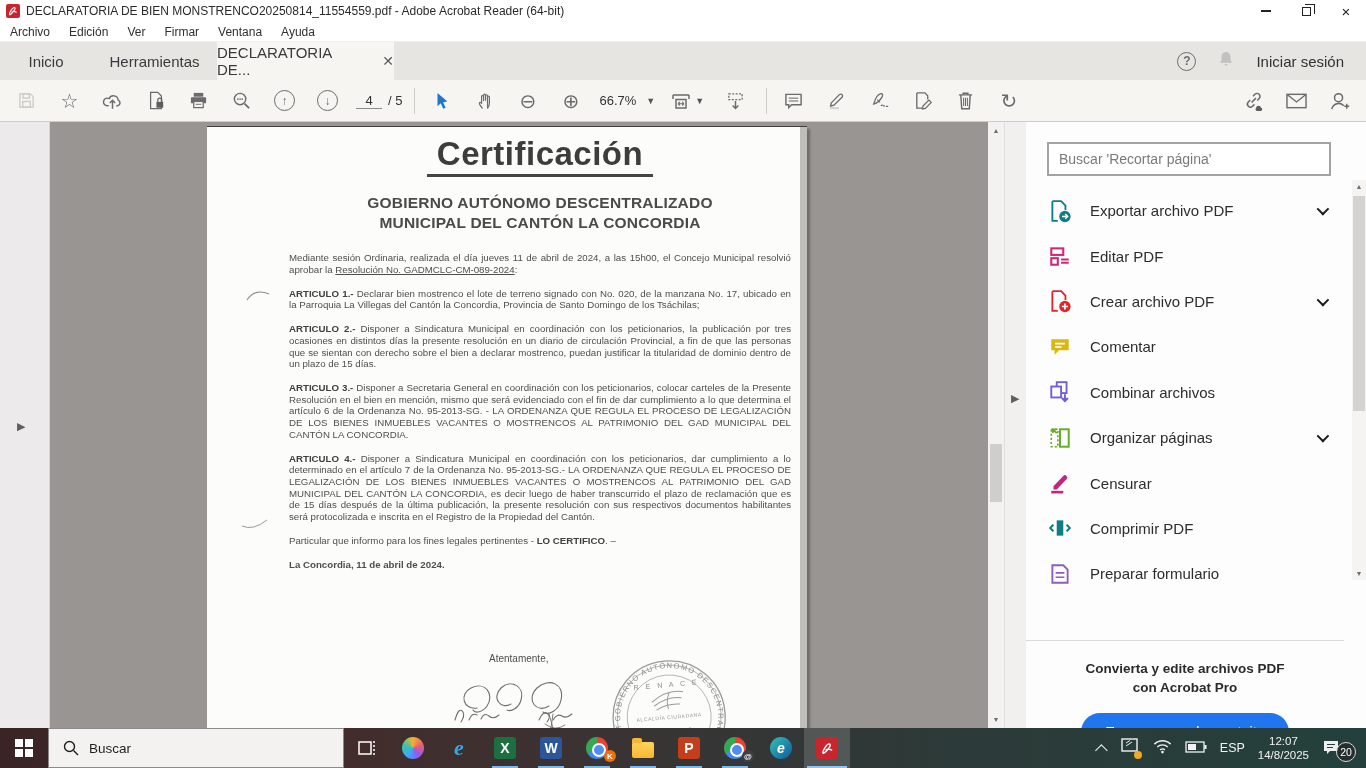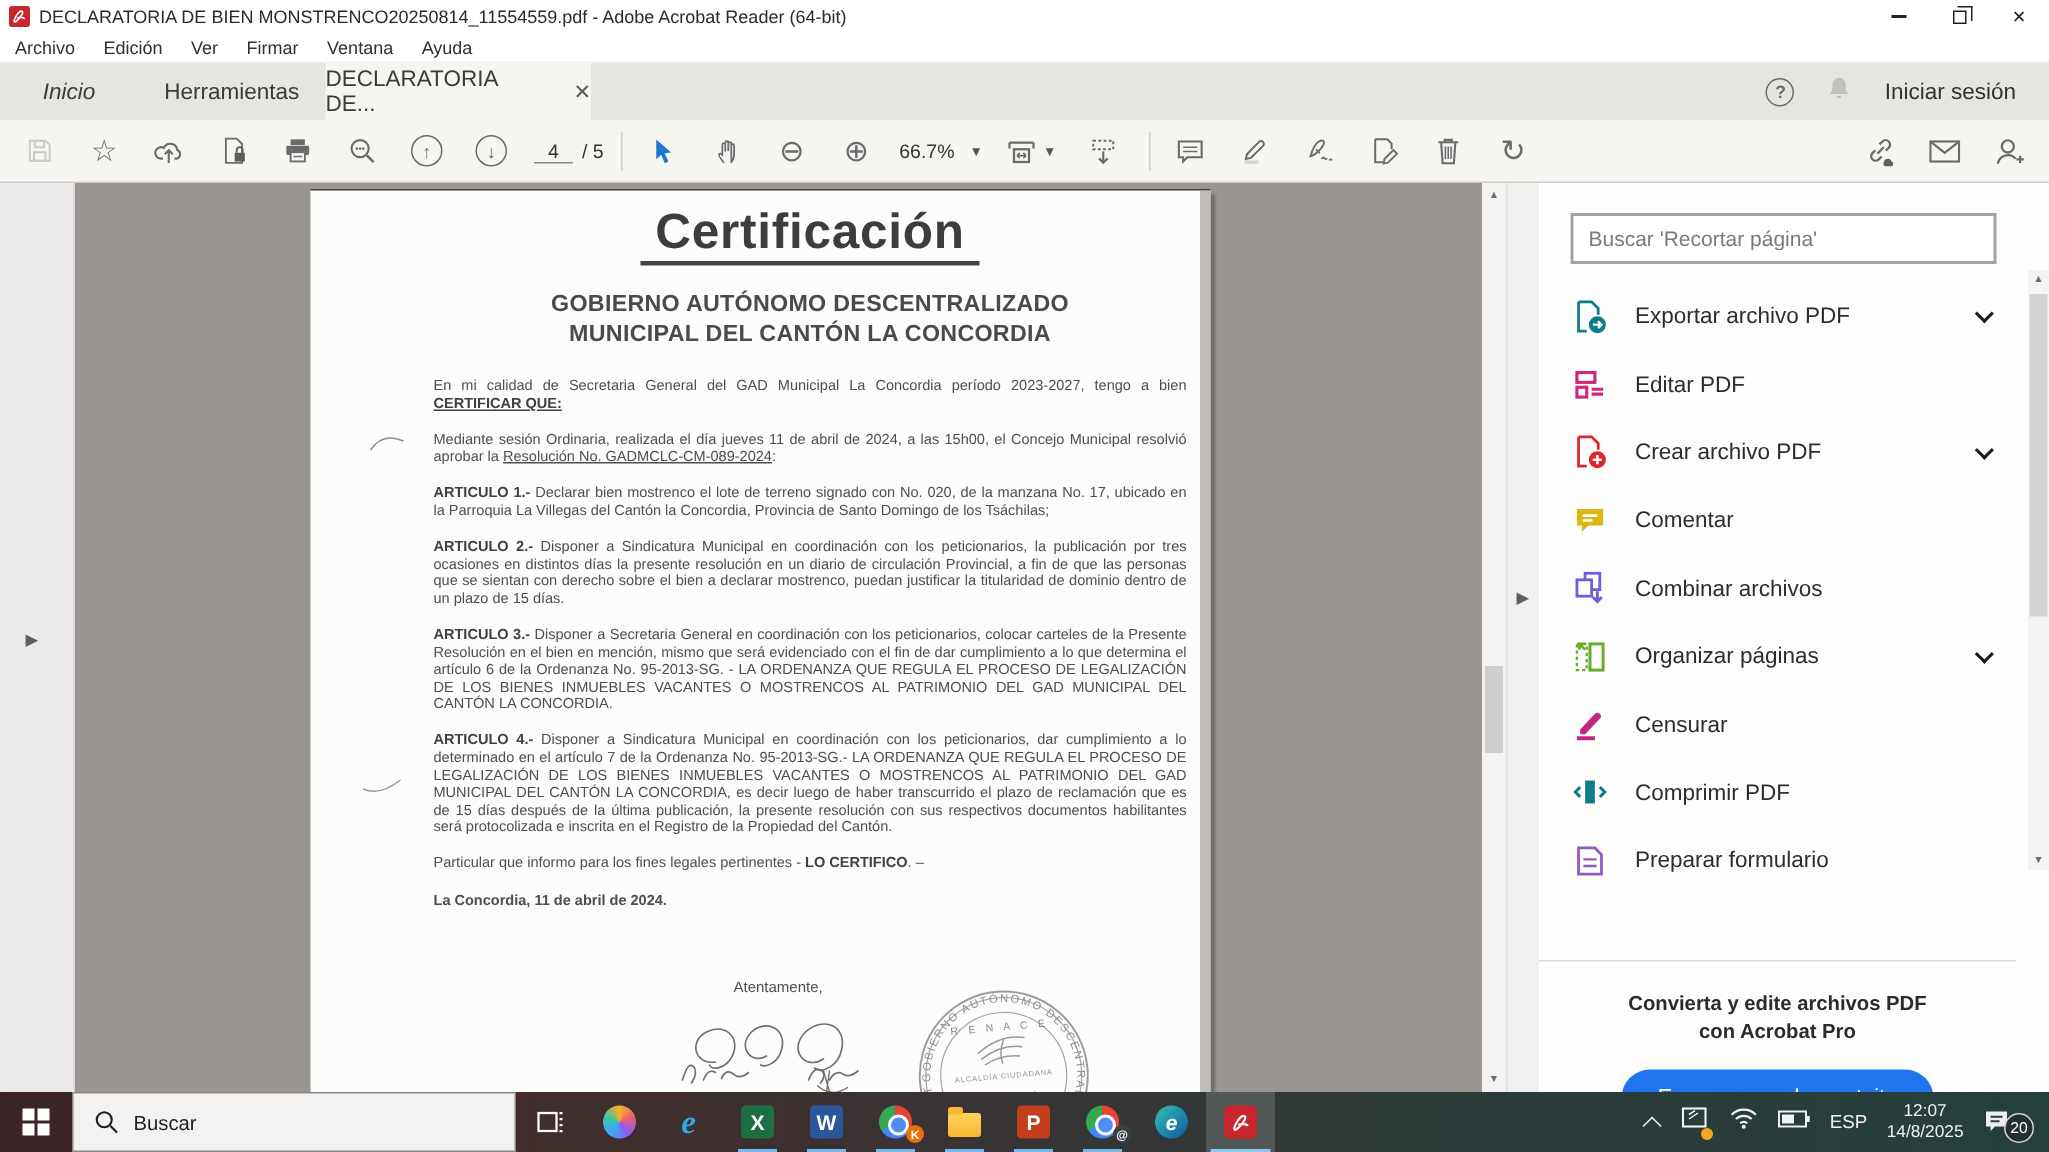--- a/index.html
+++ b/index.html
@@ -18,21 +18,21 @@
   .restore-glyph::before { content:""; position:absolute; left:2px; top:-4px; width:9px; height:9px; border:1.2px solid #222; border-bottom:none; border-left:none; }
   .close-glyph { font-size:15px; line-height:1; color:#222; }
 
   
   .menubar { position:absolute; left:0; top:22px; width:1366px; height:20px; background:#ffffff; display:flex; align-items:center; gap:19px; padding-left:10px; border-bottom:1px solid #f0efee; }
   .menu-item { font-size:12px; color:#303030; }
 
   
   .tabbar { position:absolute; left:0; top:42px; width:1366px; height:38px; background:#e7e5e2; display:flex; align-items:stretch; }
   .tab { display:flex; align-items:center; justify-content:center; font-size:15px; color:#3a3a3a; }
-  .tab-home { width:92px;font-style:italic; }
+  .tab-home { width:92px; }
   .tab-tools { width:125px; }
   .tab-doc { width:177px; background:#f6f5f2; gap:28px; }
   .tab-close { color:#5a5a5a; font-size:14px; line-height:1; }
   .tabbar-right { margin-left:auto; display:flex; align-items:center; gap:22px; padding-right:22px; }
   .help-circle { width:19px; height:19px; border:1.6px solid #6d6d6d; border-radius:50%; color:#6d6d6d; font-size:12px; display:flex; align-items:center; justify-content:center; font-weight:bold; }
   .signin { font-size:15px; color:#323232; }
 
   
   .toolbar { position:absolute; left:0; top:80px; width:1366px; height:42px; background:#f6f5f2; border-bottom:1px solid #cfcdc9; display:flex; align-items:center; padding:0 12px; }
   .tbi { width:29px; height:30px; display:flex; align-items:center; justify-content:center; margin-right:14px; flex:none; }
@@ -324,21 +324,20 @@
 
       <div class="doc-title-wrap">
         <span class="doc-title">Certificación</span>
       </div>
 
       <div class="doc-org">
         <div>GOBIERNO AUTÓNOMO DESCENTRALIZADO</div>
         <div>MUNICIPAL DEL CANTÓN LA CONCORDIA</div>
       </div>
 
-      <p class="para"><span>En mi calidad de Secretaria General del GAD Municipal La Concordia período 2023-2027, tengo a bien </span><b class="u">CERTIFICAR QUE:</b></p>
 
       <p class="para"><span>Mediante sesión Ordinaria, realizada el día jueves 11 de abril de 2024, a las 15h00, el Concejo Municipal resolvió aprobar la </span><span class="u">Resolución No. GADMCLC-CM-089-2024</span><span>:</span></p>
 
       <p class="para"><b>ARTICULO 1.-</b><span> Declarar bien mostrenco el lote de terreno signado con No. 020, de la manzana No. 17, ubicado en la Parroquia La Villegas del Cantón la Concordia, Provincia de Santo Domingo de los Tsáchilas;</span></p>
       <p class="para"><b>ARTICULO 2.-</b><span> Disponer a Sindicatura Municipal en coordinación con los peticionarios, la publicación por tres ocasiones en distintos días la presente resolución en un diario de circulación Provincial, a fin de que las personas que se sientan con derecho sobre el bien a declarar mostrenco, puedan justificar la titularidad de dominio dentro de un plazo de 15 días.</span></p>
       <p class="para"><b>ARTICULO 3.-</b><span>  Disponer a Secretaria General en coordinación con los peticionarios, colocar carteles de la Presente Resolución en el bien en mención, mismo que será evidenciado con el fin de dar cumplimiento a lo que determina el artículo 6 de la Ordenanza No. 95-2013-SG. - LA ORDENANZA QUE REGULA EL PROCESO DE LEGALIZACIÓN DE LOS BIENES INMUEBLES VACANTES O MOSTRENCOS AL PATRIMONIO DEL GAD MUNICIPAL DEL CANTÓN LA CONCORDIA.</span></p>
       <p class="para"><b>ARTICULO 4.-</b><span> Disponer a Sindicatura Municipal en coordinación con los peticionarios, dar cumplimiento a lo determinado en el artículo 7 de la Ordenanza No. 95-2013-SG.- LA ORDENANZA QUE REGULA EL PROCESO DE LEGALIZACIÓN DE LOS BIENES INMUEBLES VACANTES O MOSTRENCOS AL PATRIMONIO DEL GAD MUNICIPAL DEL CANTÓN LA CONCORDIA, es decir luego de haber transcurrido el plazo de reclamación que es de 15 días después de la última publicación, la presente resolución con sus respectivos documentos habilitantes será protocolizada e inscrita en el Registro de la Propiedad del Cantón.</span></p>
 
       <p class="para"><span>Particular que informo para los fines legales pertinentes - </span><b>LO CERTIFICO</b><span>. –</span></p>
 

